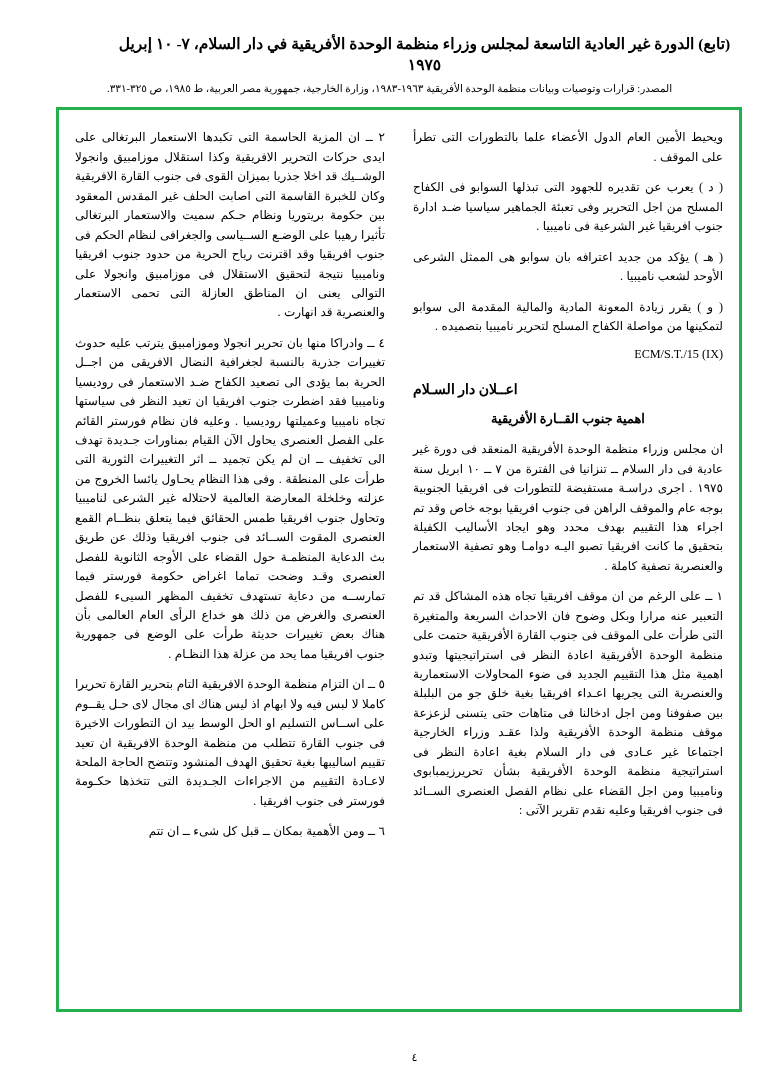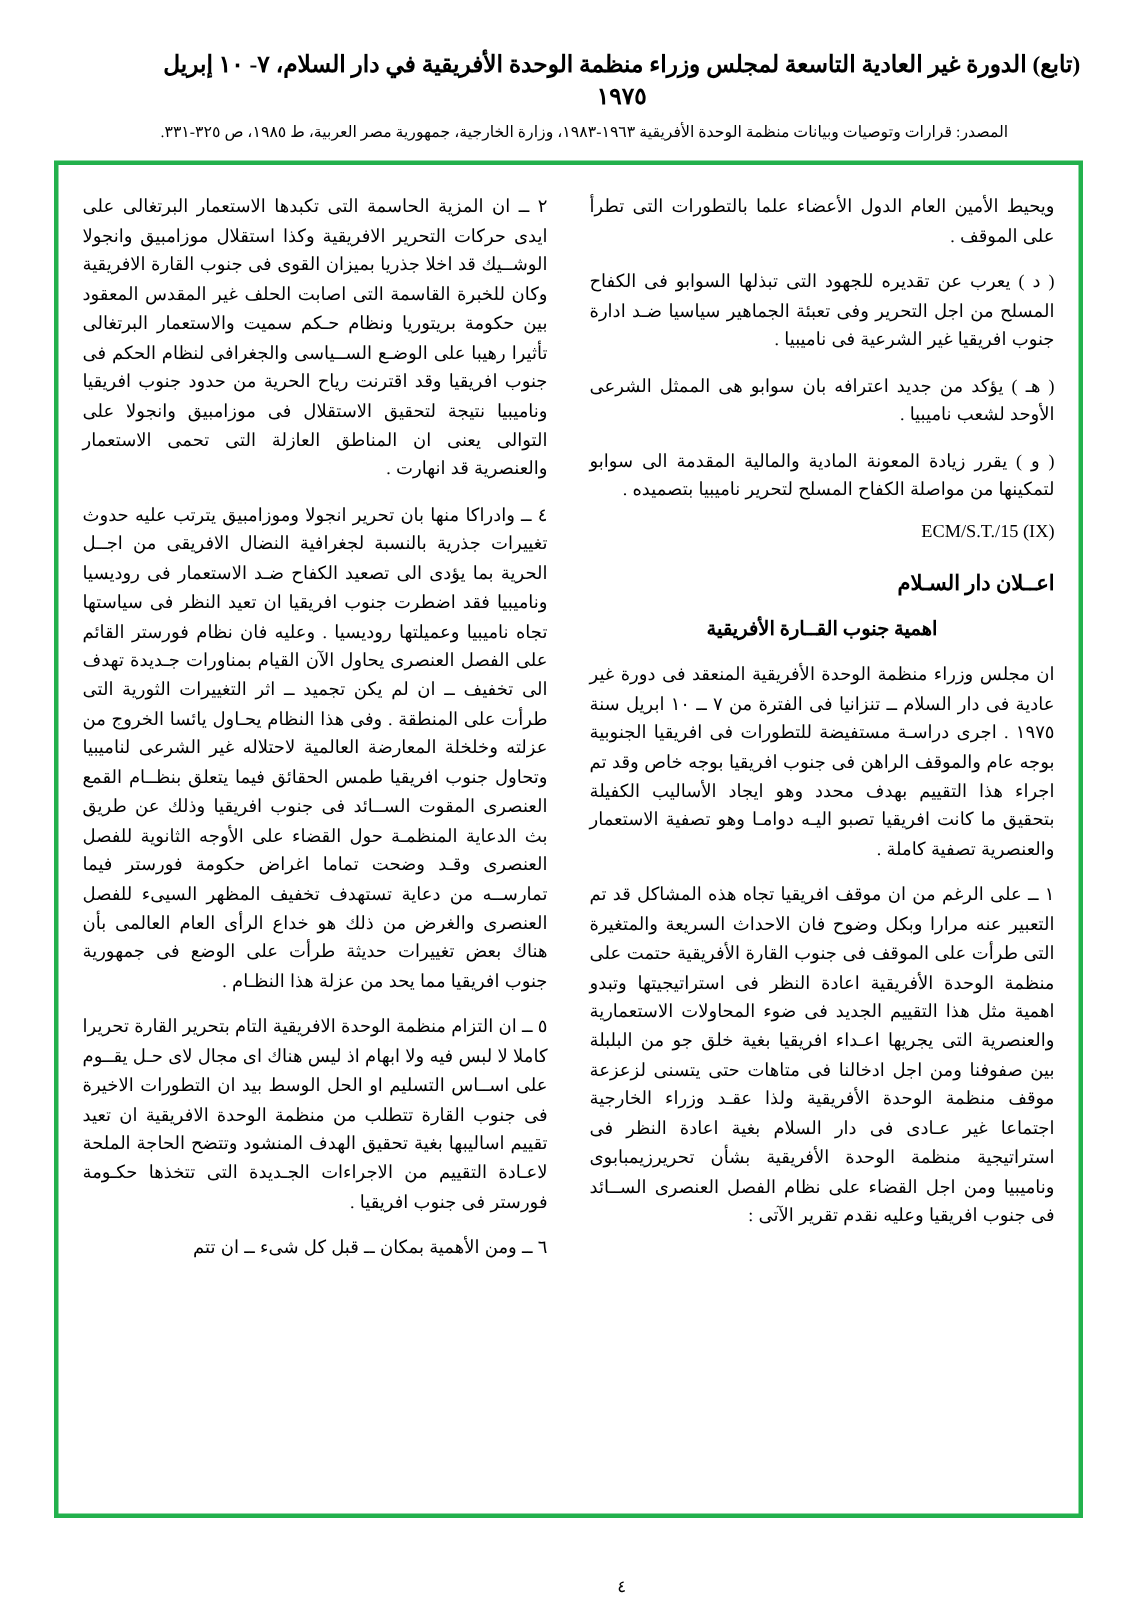--- a/index.html
+++ b/index.html
@@ -12,21 +12,21 @@
     height: 1078px;
     font-family: "Liberation Serif", "DejaVu Serif", serif;
     color: #000000;
     position: relative;
     overflow: hidden;
   }
   .page {
     width: 687px;
     height: 1078px;
     box-sizing: border-box;
-    padding: 26px 36px 10px 36px;
+    padding: 26px 16px 10px 36px;
     position: relative;
   }
   .doc-title {
     text-align: center;
     font-size: 15.5px;
     font-weight: bold;
     line-height: 1.35;
     margin: 8px 0 6px 0;
     letter-spacing: 0px;
   }
@@ -70,21 +70,21 @@
   .sec-code {
     font-size: 12.2px;
     margin: 9px 0 12px 0;
     text-align: right;
     direction: ltr;
     unicode-bidi: embed;
   }
   .sec-title {
     font-size: 14px;
     font-weight: bold;
-    text-align: right;
+    text-align: left;
     margin: 18px 0 10px 0;
     line-height: 1.4;
   }
   .sec-subtitle {
     font-size: 13px;
     font-weight: bold;
     text-align: center;
     margin: 0 0 12px 0;
     line-height: 1.4;
   }

